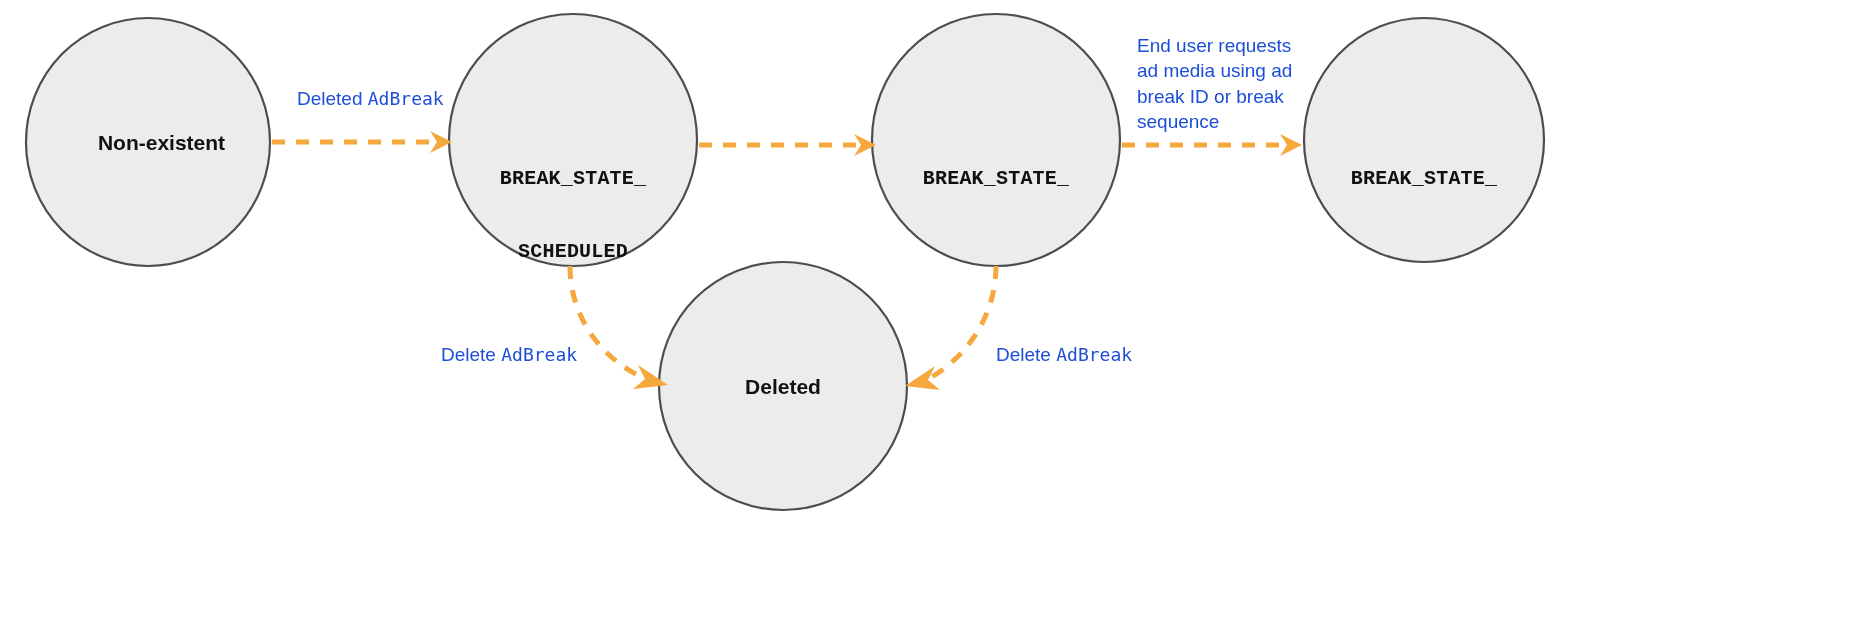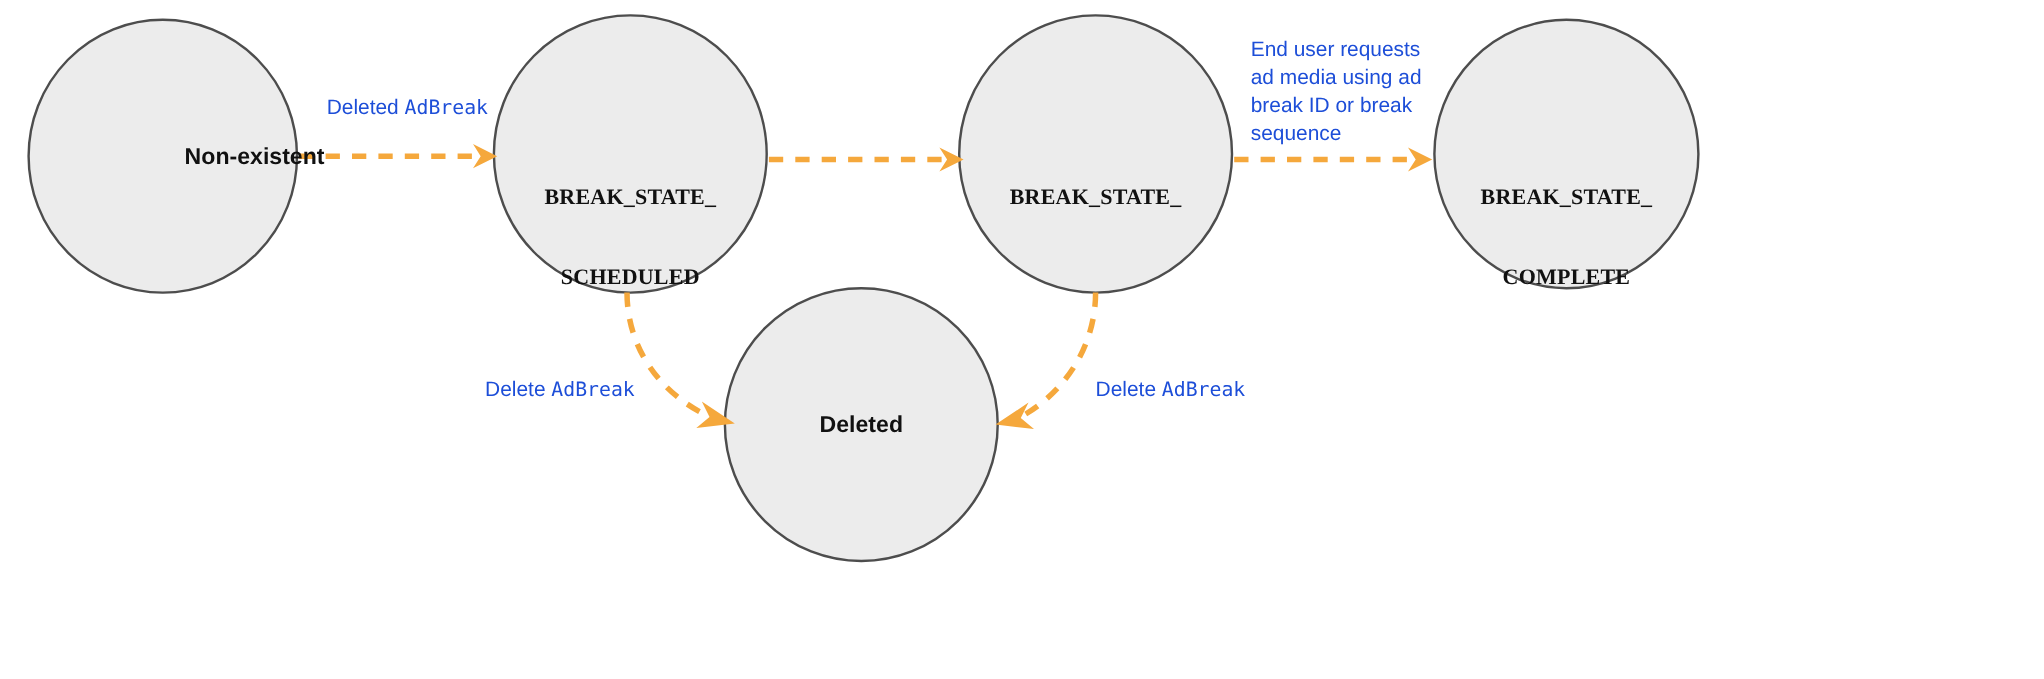--- a/index.html
+++ b/index.html
@@ -43,21 +43,21 @@
   .node-label {
     position: absolute;
     text-align: center;
     color: #111111;
     font-weight: bold;
     line-height: 1.22;
     pointer-events: none;
     white-space: pre;
   }
   .node-label.mono {
-    font-family: Liberation Serif, serif;
+    font-family: Liberation Mono, monospace;
     font-size: 20px;
     letter-spacing: 0.2px;
   }
   .node-label.sans {
     font-family: "Liberation Sans", sans-serif;
     font-size: 21px;
   }
   .edge-label {
     position: absolute;
     color: #1d4ed8;
@@ -107,34 +107,33 @@
       <path class="edge-head" d="M 638 365 L 668 385 L 633 389 L 645 379 Z"></path>
     </g>
 
     <g>
       <path class="edge-path" d="M 996 266 C 996 318, 964 362, 922 382"></path>
       <path class="edge-head" d="M 935 366 L 905 386 L 940 390 L 928 380 Z"></path>
     </g>
 
   </svg>
 
-  <div class="node-label sans" style="left:28px; top:130px; width:267px;text-align:right;">Non-existent</div>
+  <div class="node-label sans" style="left:28px; top:130px; width:267px;">Non-existent</div>
 
   <div class="node-label mono" style="left:449px; top:118px; width:248px;">
     <div>BREAK_STATE_</div>
     <div>SCHEDULED</div>
   </div>
 
   <div class="node-label mono" style="left:872px; top:118px; width:248px;">
     <div>BREAK_STATE_</div>
   </div>
 
   <div class="node-label mono" style="left:1304px; top:118px; width:240px;">
     <div>BREAK_STATE_</div>
-    <div>COMPLETE</div>
   </div>
 
   <div class="node-label sans" style="left:659px; top:374px; width:248px;text-align:center;">Deleted</div>
 
   <div class="edge-label" style="left:297px; top:86px;">
     <span class="line"><span>Deleted </span><span class="mono-frag">AdBreak</span></span>
   </div>
 
 
   <div class="edge-label" style="left:1137px; top:33px;">

